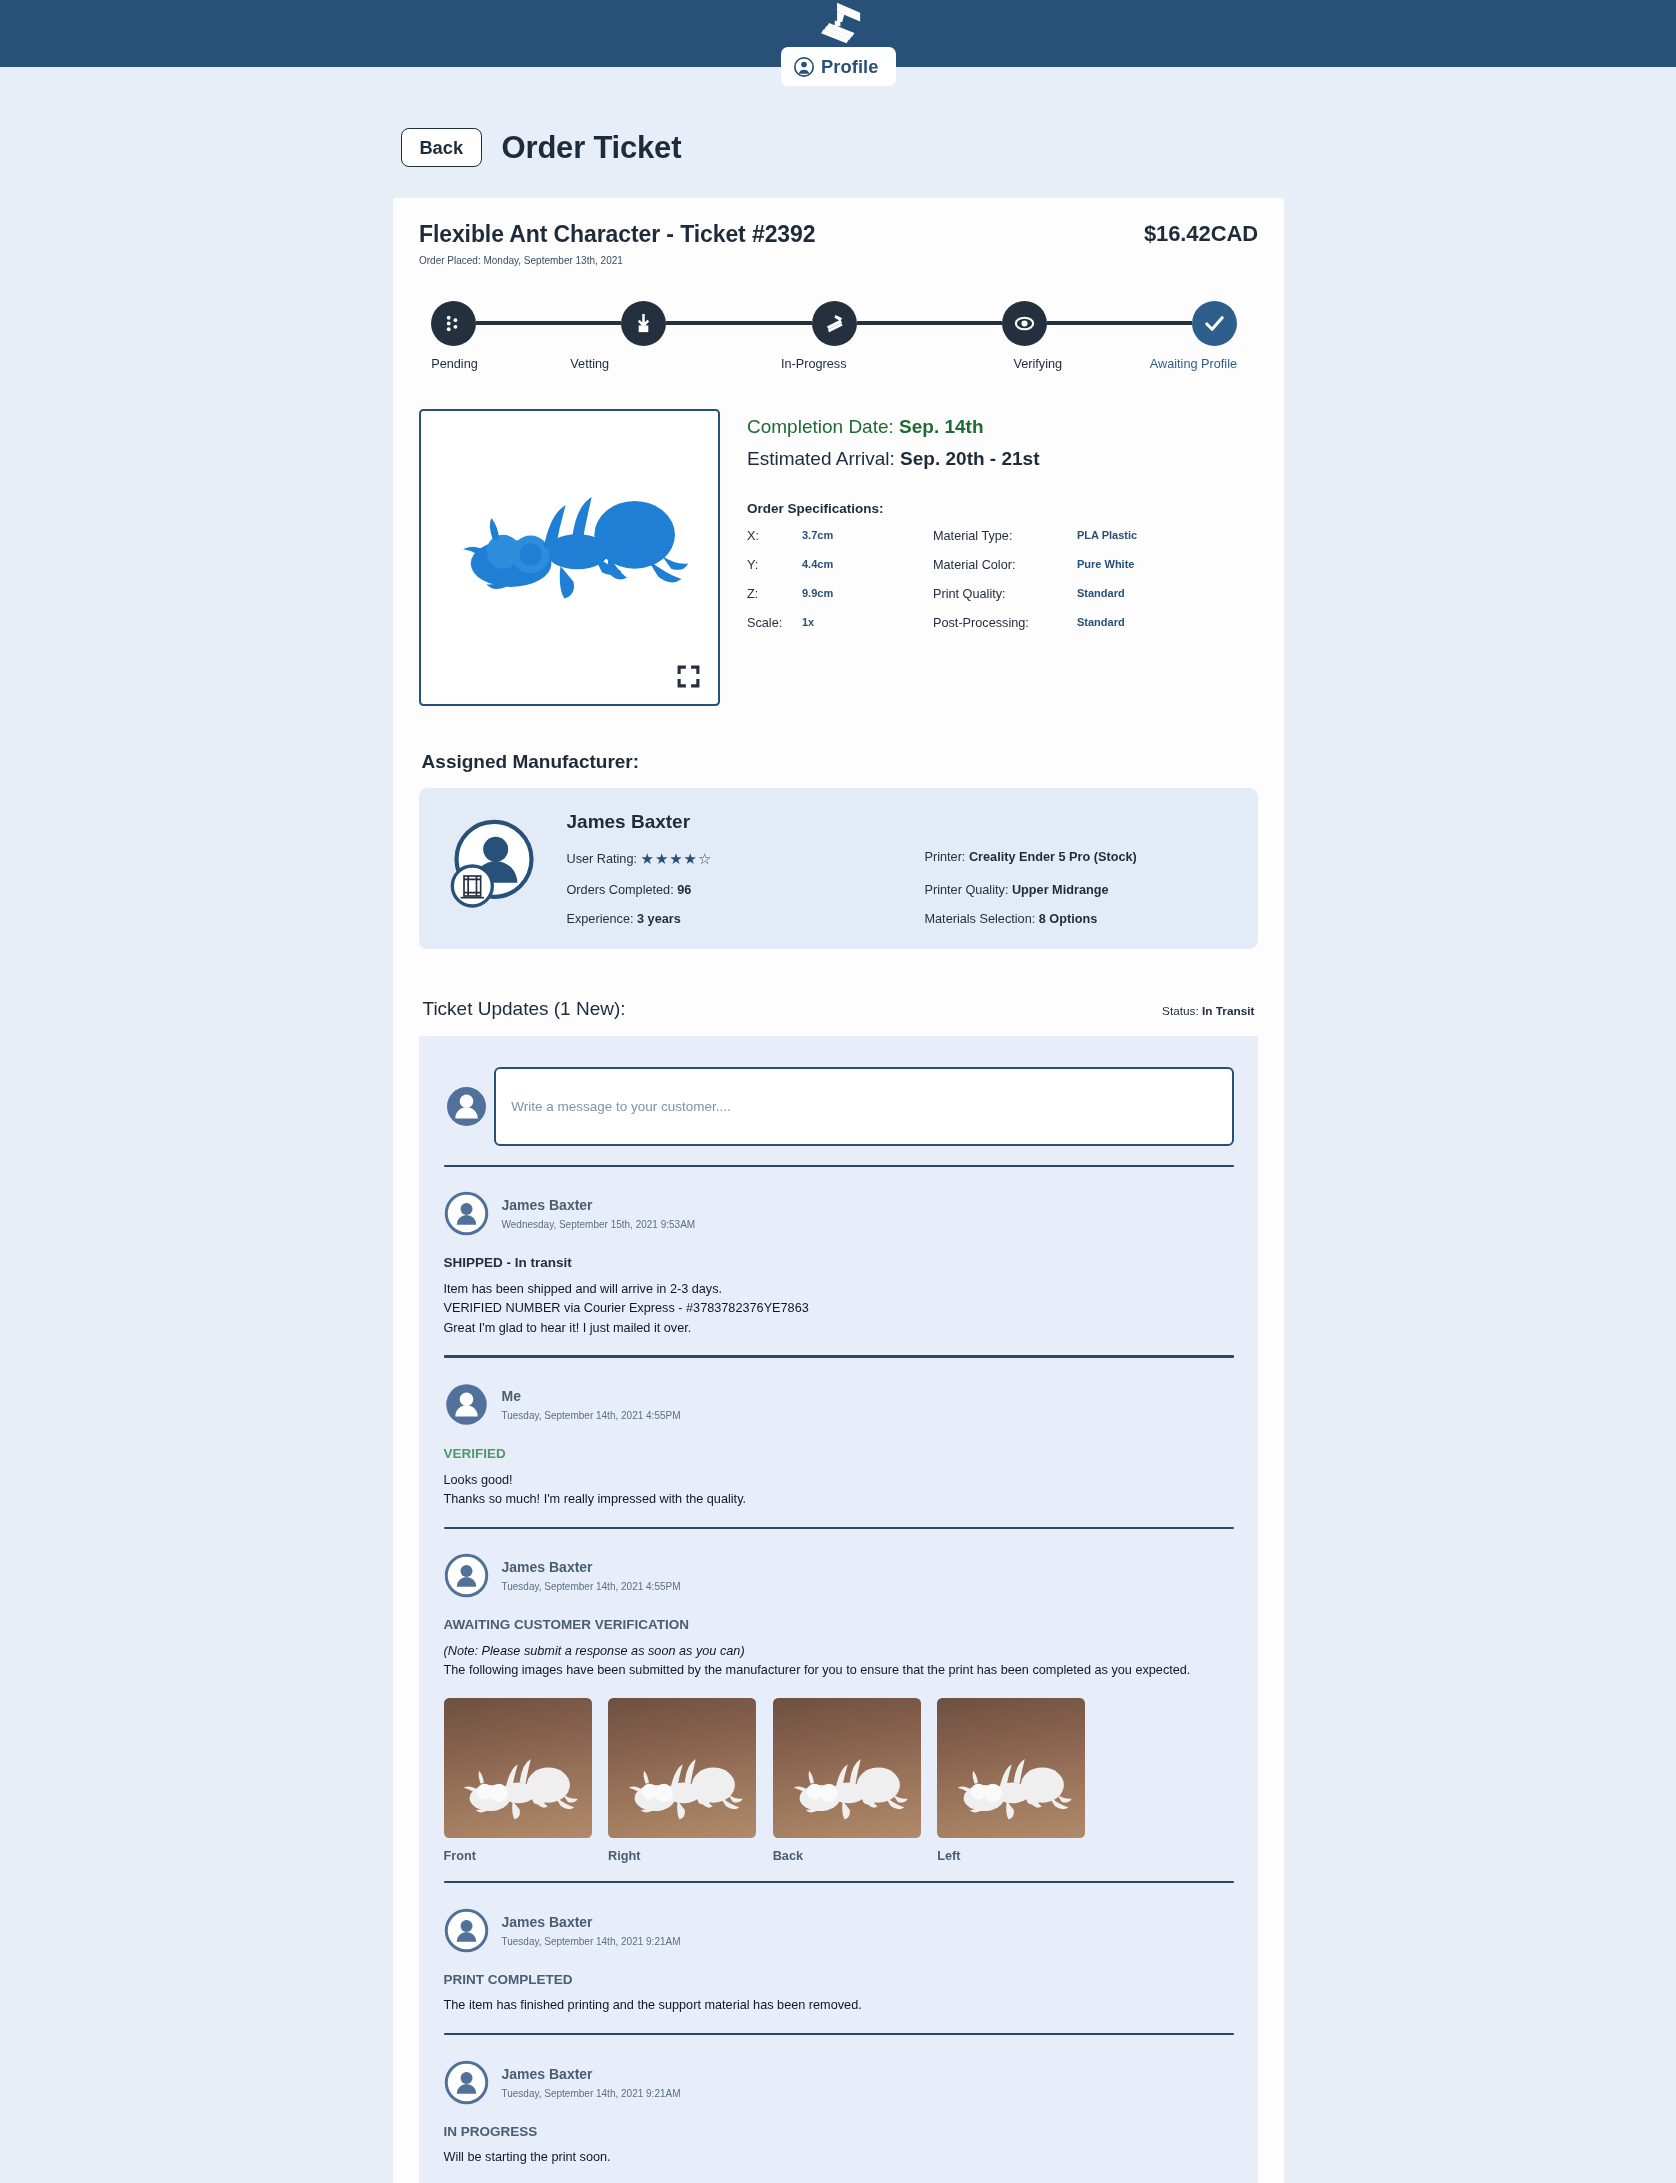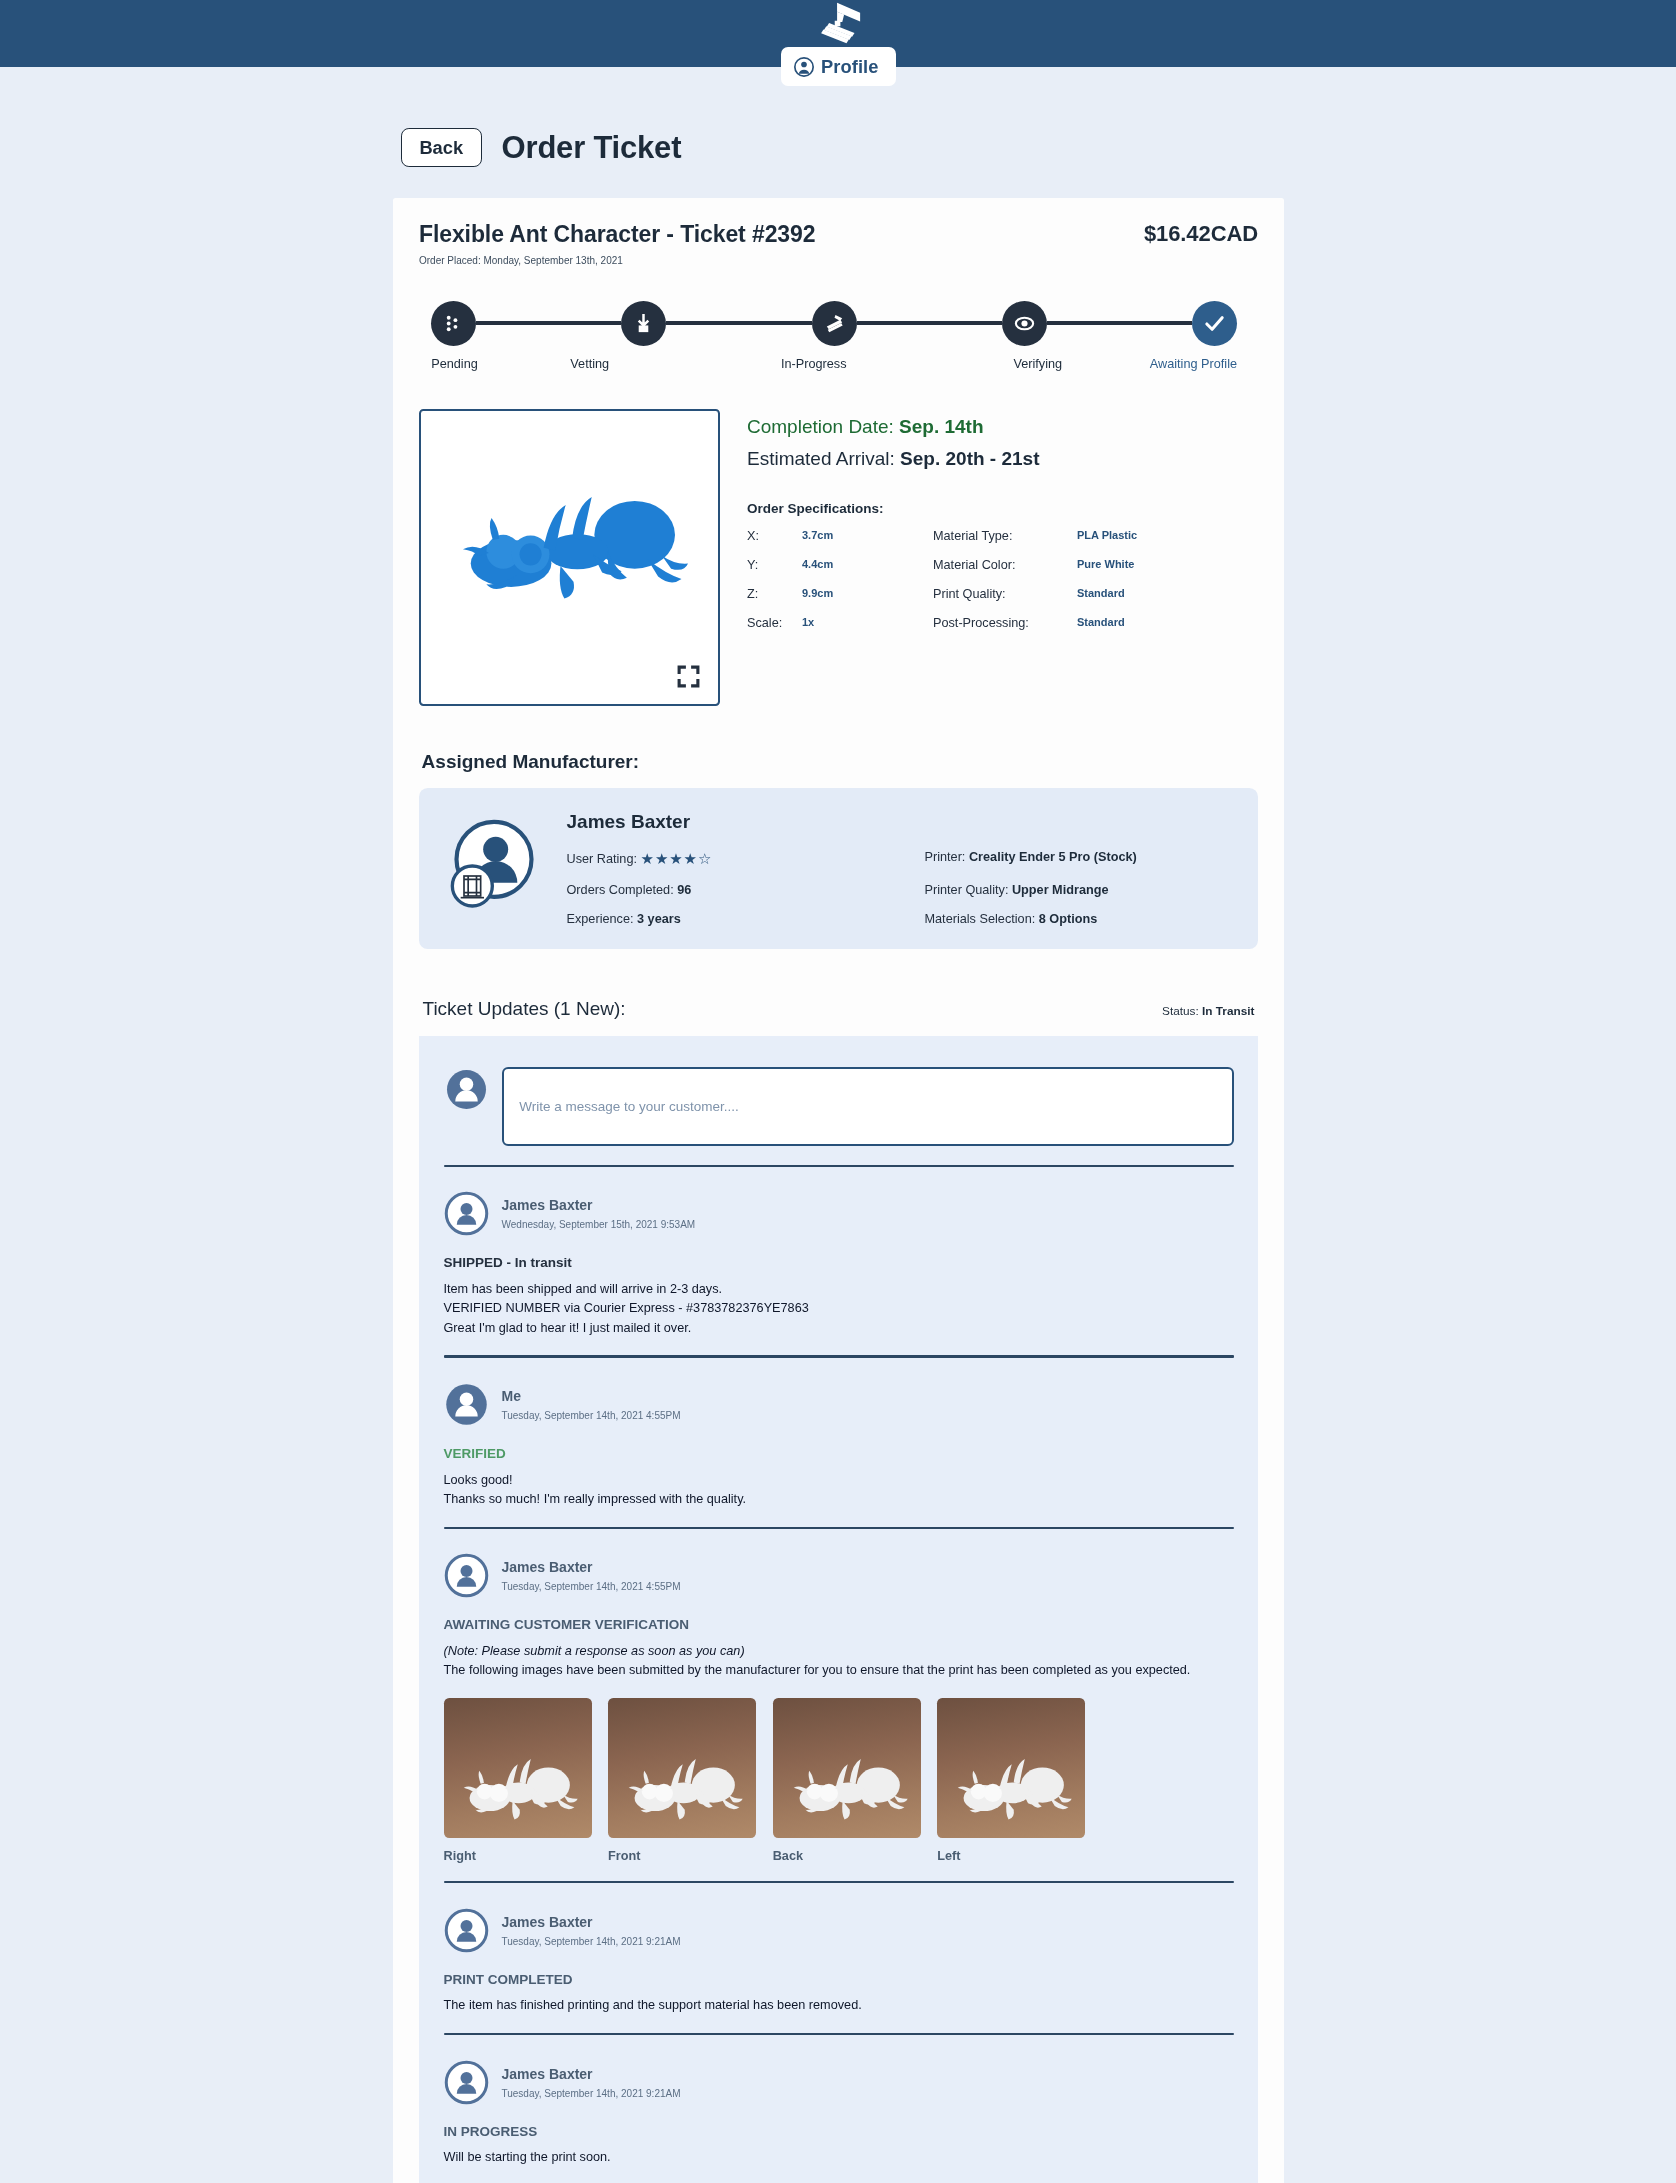--- a/index.html
+++ b/index.html
@@ -116,21 +116,21 @@
     display: flex; justify-content: space-between; align-items: baseline;
     margin: 49px 0 15.7px 0; padding: 0 3.5px;
   }
   .upd-t { font-size: 19px; font-weight: 700; }
   .upd-t span { font-weight: 400; }
   .upd-status { font-size: 11.8px; color: #1d2b3a; }
   .upd-status b { font-weight: 700; }
 
   .thread { background: #e7eef9; padding: 20px 24.5px 24.5px 24.5px; }
 
-  .compose { display: flex; gap: 13px; padding: 10.5px 0 19px 0; }
+  .compose { display: flex; align-items: center; gap: 5px; padding: 10.5px 0 19px 0; }
   .msg-input {
     flex: 1 1 auto; height: 79px;
     background: #fff; border: 2.6px solid #28517a; border-radius: 6.1px;
     padding: 0 15.7px; font-family: "Liberation Sans", sans-serif;
     font-size: 13.5px; color: #1d2b3a;
   }
   .msg-input::placeholder { color: #7f93ab; }
 
   .divider { height: 2.2px; background: #2c4763; margin: 0 0 0 0; border-radius: 0.9px; }
 
@@ -467,21 +467,21 @@
                           <path d="M104 56 q3 -28 17 -36 q-5 20 -8 38 z"></path>
                           <path d="M118 72 q14 10 25 15 q-8 6 -17 1 z"></path>
                           <path d="M130 70 q8 16 17 23 q-9 5 -16 -5 z"></path>
                           <path d="M158 77 q16 13 30 17 q-9 7 -21 -2 z"></path>
                           <path d="M170 74 q11 8 23 7 q-4 8 -15 5 z"></path>
                           <path d="M93 84 q-2 20 3 29 q10 -3 8 -15 z"></path>
                           <path d="M62 90 q-15 9 -26 8 q6 7 17 2 z"></path>
                         </g>
                       </svg>
                     </div>
-                    <div class="shot-lab">Right</div>
+                    <div class="shot-lab">Front</div>
                   </div>
                   <div class="shot">
                     <div class="shot-img">
                       <svg viewBox="0 0 200 120" aria-hidden="true">
                         <g fill="#efefef">
                           <ellipse cx="148" cy="60" rx="33" ry="27"></ellipse>
                           <ellipse cx="102" cy="72" rx="26" ry="16"></ellipse>
                           <ellipse cx="58" cy="80" rx="31" ry="20"></ellipse>
                           <circle cx="50" cy="70" r="12" fill="#fafafa"></circle>
                           <circle cx="72" cy="72" r="14" fill="#fafafa"></circle>
@@ -491,21 +491,21 @@
                           <path d="M104 56 q3 -28 17 -36 q-5 20 -8 38 z"></path>
                           <path d="M118 72 q14 10 25 15 q-8 6 -17 1 z"></path>
                           <path d="M130 70 q8 16 17 23 q-9 5 -16 -5 z"></path>
                           <path d="M158 77 q16 13 30 17 q-9 7 -21 -2 z"></path>
                           <path d="M170 74 q11 8 23 7 q-4 8 -15 5 z"></path>
                           <path d="M93 84 q-2 20 3 29 q10 -3 8 -15 z"></path>
                           <path d="M62 90 q-15 9 -26 8 q6 7 17 2 z"></path>
                         </g>
                       </svg>
                     </div>
-                    <div class="shot-lab">Front</div>
+                    <div class="shot-lab">Right</div>
                   </div>
                   <div class="shot">
                     <div class="shot-img">
                       <svg viewBox="0 0 200 120" aria-hidden="true">
                         <g fill="#efefef">
                           <ellipse cx="148" cy="60" rx="33" ry="27"></ellipse>
                           <ellipse cx="102" cy="72" rx="26" ry="16"></ellipse>
                           <ellipse cx="58" cy="80" rx="31" ry="20"></ellipse>
                           <circle cx="50" cy="70" r="12" fill="#fafafa"></circle>
                           <circle cx="72" cy="72" r="14" fill="#fafafa"></circle>

